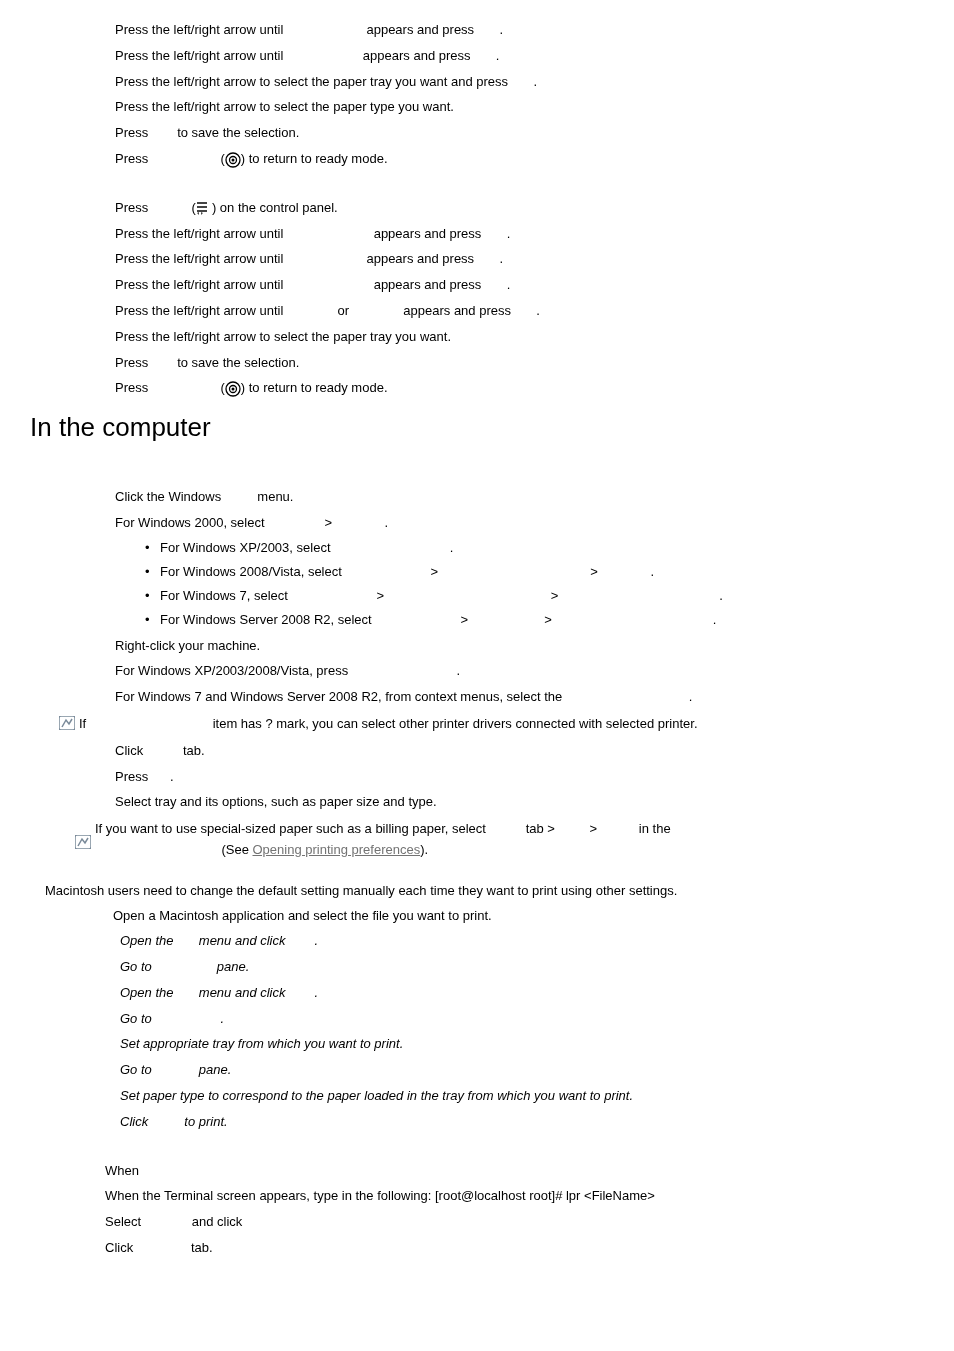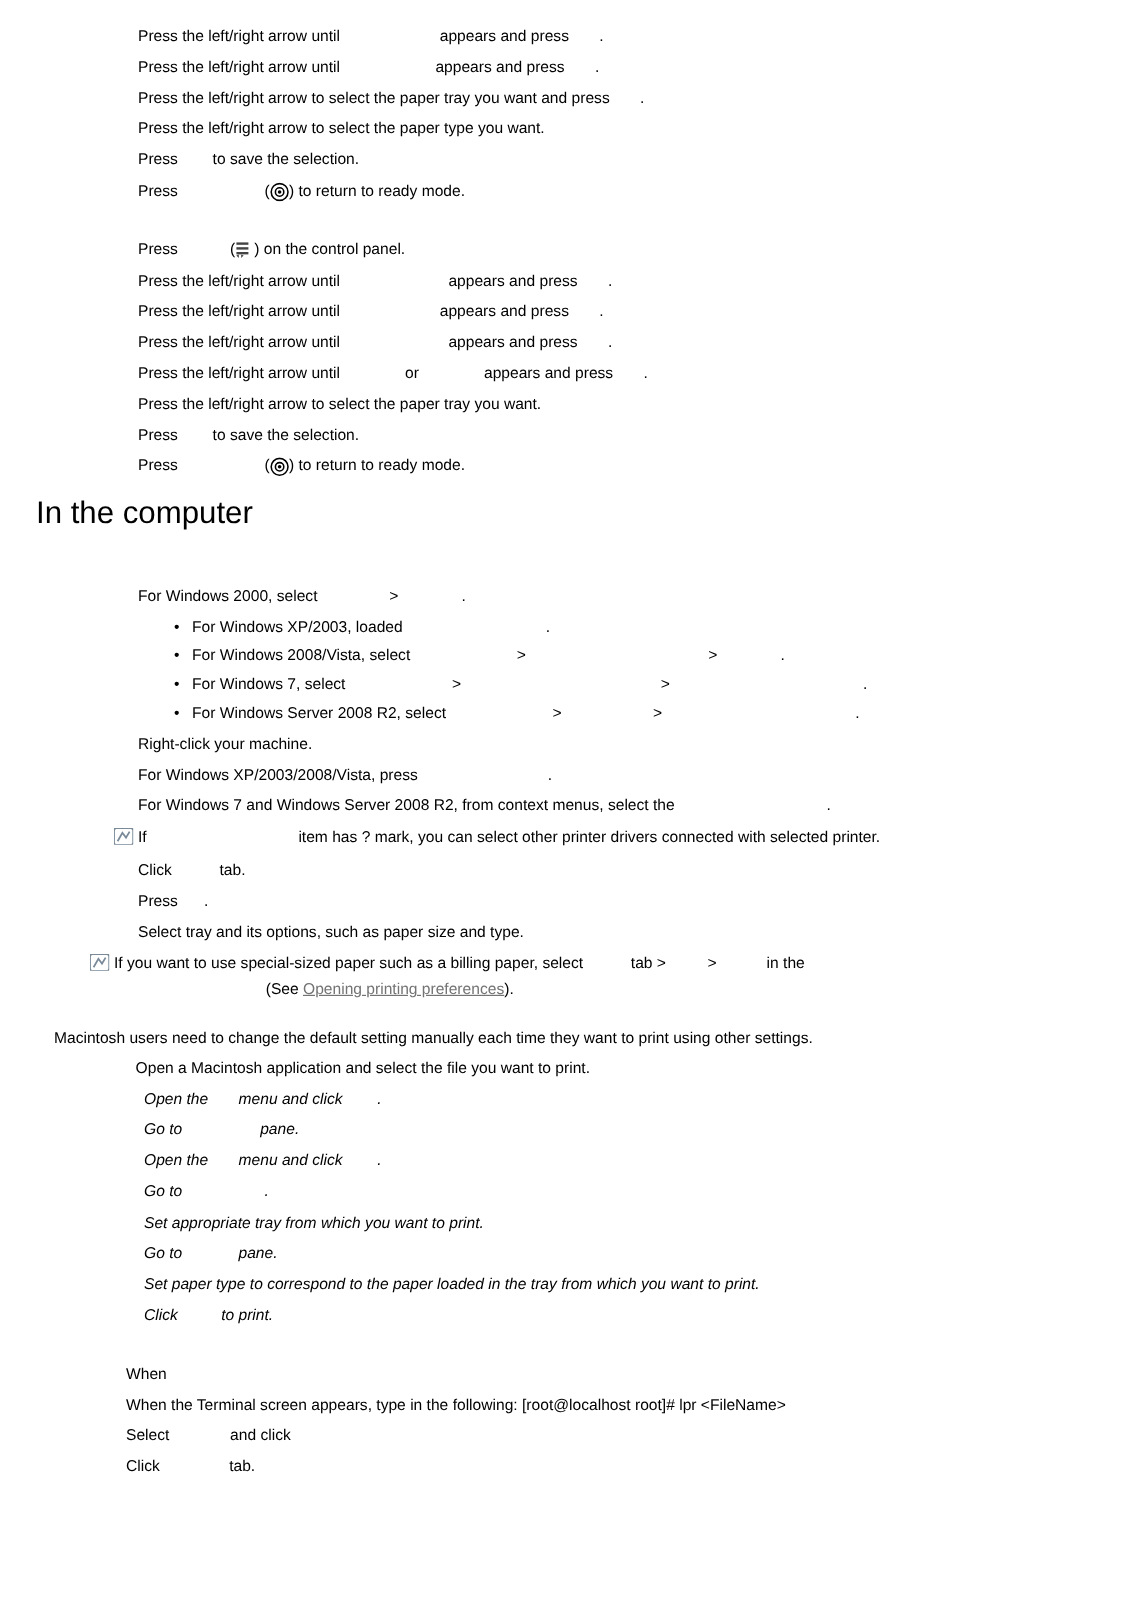--- a/index.html
+++ b/index.html
@@ -55,30 +55,30 @@
   .note-icon {
     display: inline-block;
     width: 16px;
     height: 14px;
     vertical-align: top;
     margin-right: 4px;
     position: relative;
     top: 2px;
   }
   .note-block {
-    margin-left: 65px;
+    margin-left: 29px;
     margin-top: 6px;
     margin-bottom: 6px;
     display: flex;
     align-items: flex-start;
   }
   .note-block2 {
     margin-left: 45px;
     display: flex;
-    align-items: flex-start;
+    align-items: center;
     margin-top: 6px;
   }
   .note-text {
     flex: 1;
   }
   a.link {
     color: #737373;
     text-decoration: underline;
   }
   .mac-intro {
@@ -175,27 +175,31 @@
         </svg></span><span>) to return to ready mode.</span>
   </div>
 </div>
 
 <div class="heading">In the computer</div>
 
 <div class="spacer"></div>
 
 <div class="step-list">
   <div class="step">
+    <span>Click the Windows</span>&nbsp;&nbsp;&nbsp;&nbsp;&nbsp;&nbsp;&nbsp;&nbsp;&nbsp;
+    <span>menu.</span>
+  </div>
+  <div class="step">
     <span>For Windows 2000, select</span>&nbsp;&nbsp;&nbsp;&nbsp;&nbsp;&nbsp;&nbsp;&nbsp;&nbsp;&nbsp;&nbsp;&nbsp;&nbsp;&nbsp;&nbsp;
     <span class="gt">&gt;</span>&nbsp;&nbsp;&nbsp;&nbsp;&nbsp;&nbsp;&nbsp;&nbsp;&nbsp;&nbsp;&nbsp;&nbsp;&nbsp;
     <span>.</span>
   </div>
   <div class="sub-bullets">
     <div class="bullet">
-      <span>For Windows XP/2003, loaded</span>&nbsp;&nbsp;&nbsp;&nbsp;&nbsp;&nbsp;&nbsp;&nbsp;&nbsp;&nbsp;&nbsp;&nbsp;&nbsp;&nbsp;&nbsp;&nbsp;&nbsp;&nbsp;&nbsp;&nbsp;&nbsp;&nbsp;&nbsp;&nbsp;&nbsp;&nbsp;&nbsp;&nbsp;&nbsp;&nbsp;&nbsp;&nbsp;
+      <span>For Windows XP/2003, select</span>&nbsp;&nbsp;&nbsp;&nbsp;&nbsp;&nbsp;&nbsp;&nbsp;&nbsp;&nbsp;&nbsp;&nbsp;&nbsp;&nbsp;&nbsp;&nbsp;&nbsp;&nbsp;&nbsp;&nbsp;&nbsp;&nbsp;&nbsp;&nbsp;&nbsp;&nbsp;&nbsp;&nbsp;&nbsp;&nbsp;&nbsp;&nbsp;
       <span>.</span>
     </div>
     <div class="bullet">
       <span>For Windows 2008/Vista, select</span>&nbsp;&nbsp;&nbsp;&nbsp;&nbsp;&nbsp;&nbsp;&nbsp;&nbsp;&nbsp;&nbsp;&nbsp;&nbsp;&nbsp;&nbsp;&nbsp;&nbsp;&nbsp;&nbsp;&nbsp;&nbsp;&nbsp;&nbsp;
       <span class="gt">&gt;</span>&nbsp;&nbsp;&nbsp;&nbsp;&nbsp;&nbsp;&nbsp;&nbsp;&nbsp;&nbsp;&nbsp;&nbsp;&nbsp;&nbsp;&nbsp;&nbsp;&nbsp;&nbsp;&nbsp;&nbsp;&nbsp;&nbsp;&nbsp;&nbsp;&nbsp;&nbsp;&nbsp;&nbsp;&nbsp;&nbsp;&nbsp;&nbsp;&nbsp;&nbsp;&nbsp;&nbsp;&nbsp;&nbsp;&nbsp;&nbsp;
       <span class="gt">&gt;</span>&nbsp;&nbsp;&nbsp;&nbsp;&nbsp;&nbsp;&nbsp;&nbsp;&nbsp;&nbsp;&nbsp;&nbsp;&nbsp;
       <span>.</span>
     </div>
     <div class="bullet">
       <span>For Windows 7, select</span>&nbsp;&nbsp;&nbsp;&nbsp;&nbsp;&nbsp;&nbsp;&nbsp;&nbsp;&nbsp;&nbsp;&nbsp;&nbsp;&nbsp;&nbsp;&nbsp;&nbsp;&nbsp;&nbsp;&nbsp;&nbsp;&nbsp;&nbsp;

